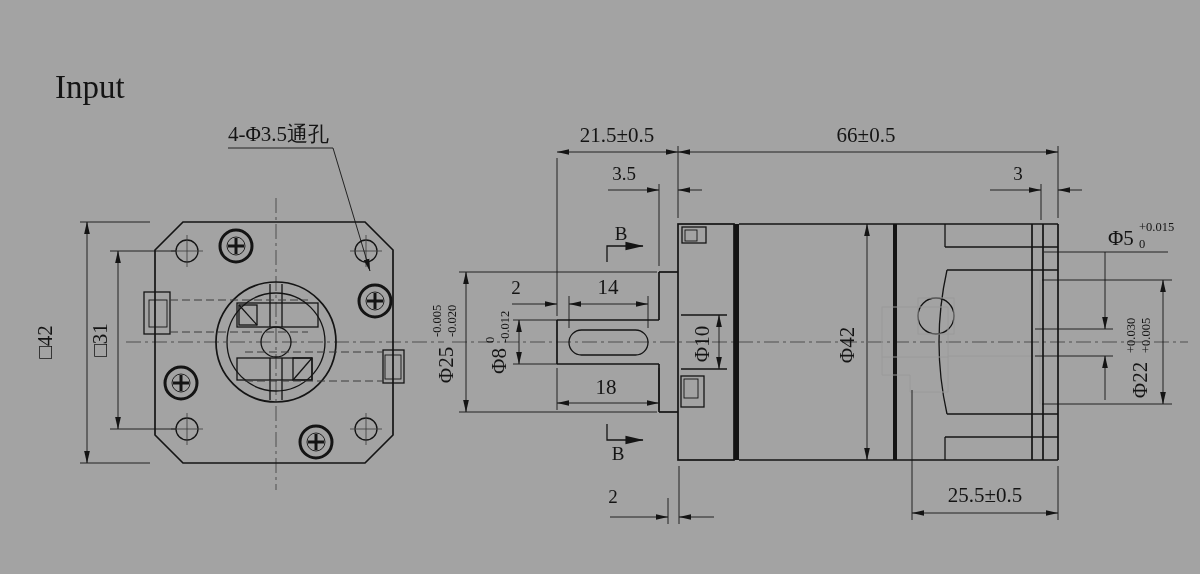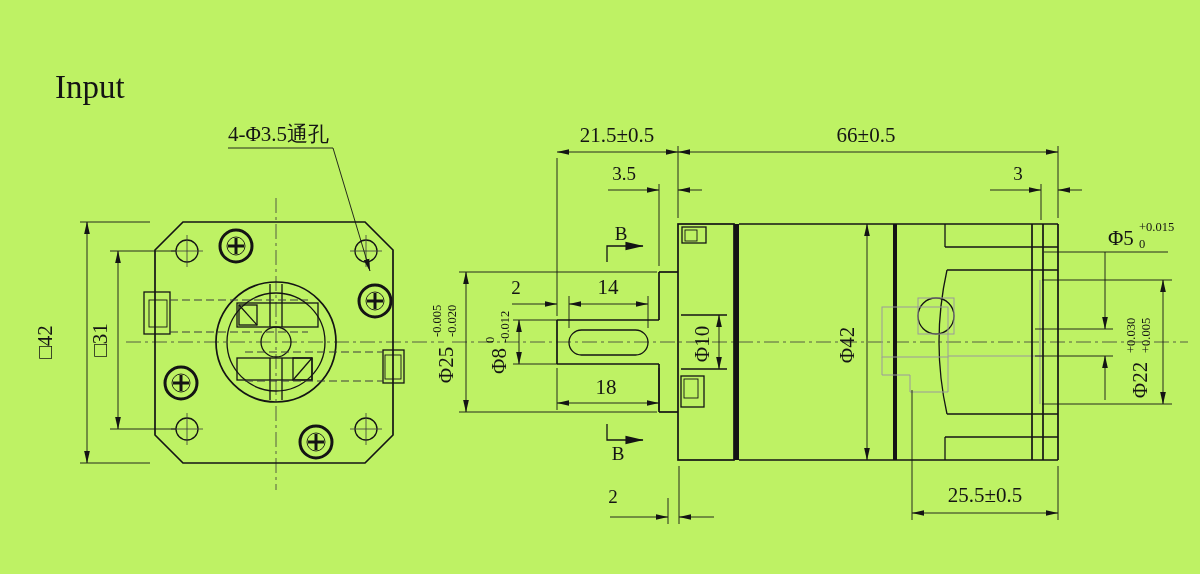--- a/index.html
+++ b/index.html
@@ -1,16 +1,16 @@
 <!DOCTYPE html>
 <html><head>
 <meta charset="utf-8">
 <style>
   html,body{margin:0;padding:0;background:#fff;}
-  .stage{width:1200px;height:574px;background:#bef264;position:relative;overflow:hidden;}
+  .stage{width:1200px;height:574px;background:#a3a3a3;position:relative;overflow:hidden;}
   svg{display:block;}
   text{font-family:"Liberation Serif","DejaVu Serif",serif;fill:#141414;}
   .dim{font-size:21px;}
   .dimS{font-size:19px;}
   .tol{font-size:12.5px;}
   .marker{font-size:19px;}
   .title{font-size:33px;}
   .note{font-size:21px;}
   .o{stroke:#141414;stroke-width:1.7;fill:none;}
   .m{stroke:#141414;stroke-width:1.3;fill:none;}

